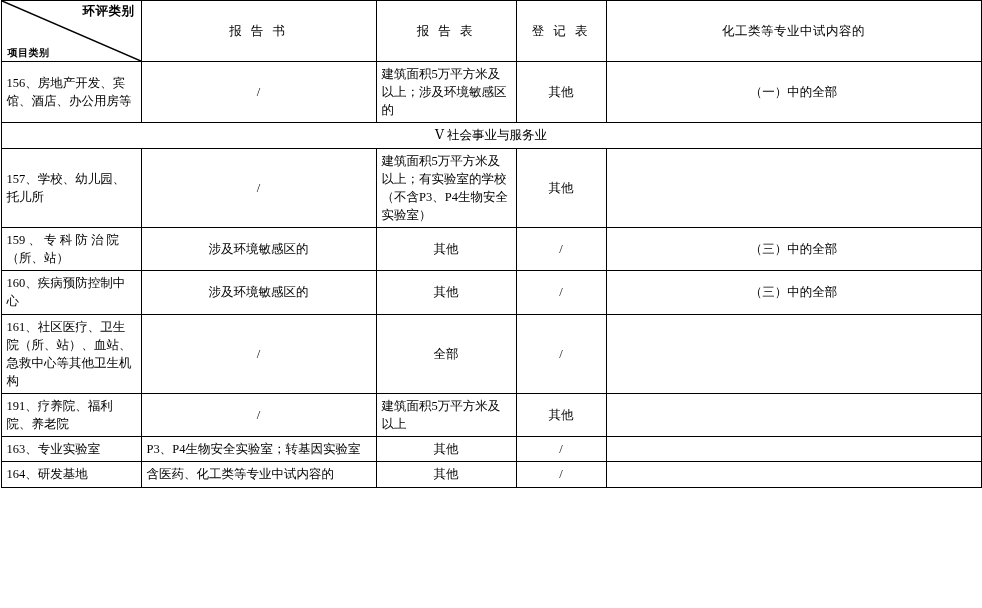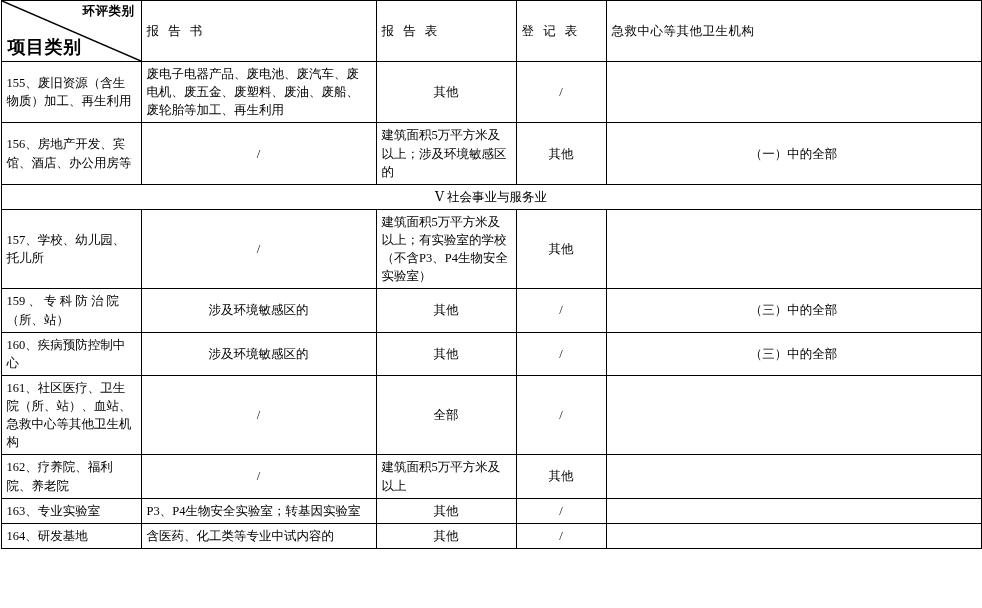--- a/index.html
+++ b/index.html
@@ -58,25 +58,26 @@
     right: 6px;
     top: 1px;
     font-size: 12.5px;
     font-weight: bold;
     letter-spacing: 0.5px;
   }
   .hdr-diag .botleft {
     position: absolute;
     left: 6px;
     bottom: 1px;
-    font-size: 18px;
+    font-size: 10px;
     font-weight: bold;
     letter-spacing: 0.5px;
   }
   .hdr-center {
+    text-align: center;
     font-weight: bold;
     letter-spacing: 3px;
   }
   .hdr-center.tight {
     letter-spacing: 0.5px;
   }
   .c-left {
     text-align: left;
   }
   .c-center {
@@ -105,31 +106,24 @@
         <td class="hdr-diag">
           <svg class="diag-line" viewBox="0 0 140 36" preserveAspectRatio="none">
             <line x1="0" y1="0" x2="140" y2="36" stroke="#000000" stroke-width="1"></line>
           </svg>
           <span class="topright">环评类别</span>
           <span class="botleft">项目类别</span>
         </td>
         <td class="hdr-center">报 告 书</td>
         <td class="hdr-center">报 告 表</td>
         <td class="hdr-center">登 记 表</td>
-        <td class="hdr-center tight">急救中心等其他卫生机构</td>
+        <td class="hdr-center tight">化工类等专业中试内容的</td>
       </tr>
     </thead>
     <tbody id="tbody">
-        <tr>
-          <td class="c-left">155、废旧资源（含生物质）加工、再生利用</td>
-          <td class="c-left">废电子电器产品、废电池、废汽车、废电机、废五金、废塑料、废油、废船、废轮胎等加工、再生利用</td>
-          <td class="c-center">其他</td>
-          <td class="c-center">/</td>
-          <td class="c-center"></td>
-        </tr>
         <tr>
           <td class="c-left">156、房地产开发、宾馆、酒店、办公用房等</td>
           <td class="c-center">/</td>
           <td class="c-left">建筑面积5万平方米及以上；涉及环境敏感区的</td>
           <td class="c-center">其他</td>
           <td class="c-center">（一）中的全部</td>
         </tr>
         <tr class="section-row">
           <td colspan="5">Ⅴ 社会事业与服务业</td>
         </tr>
@@ -155,21 +149,21 @@
           <td class="c-center">（三）中的全部</td>
         </tr>
         <tr>
           <td class="c-left">161、社区医疗、卫生院（所、站）、血站、急救中心等其他卫生机构</td>
           <td class="c-center">/</td>
           <td class="c-center">全部</td>
           <td class="c-center">/</td>
           <td class="c-center"></td>
         </tr>
         <tr>
-          <td class="c-left">162、疗养院、福利院、养老院</td>
+          <td class="c-left">191、疗养院、福利院、养老院</td>
           <td class="c-center">/</td>
           <td class="c-left">建筑面积5万平方米及以上</td>
           <td class="c-center">其他</td>
           <td class="c-center"></td>
         </tr>
         <tr>
           <td class="c-left">163、专业实验室</td>
           <td class="c-left">P3、P4生物安全实验室；转基因实验室</td>
           <td class="c-center">其他</td>
           <td class="c-center">/</td>

